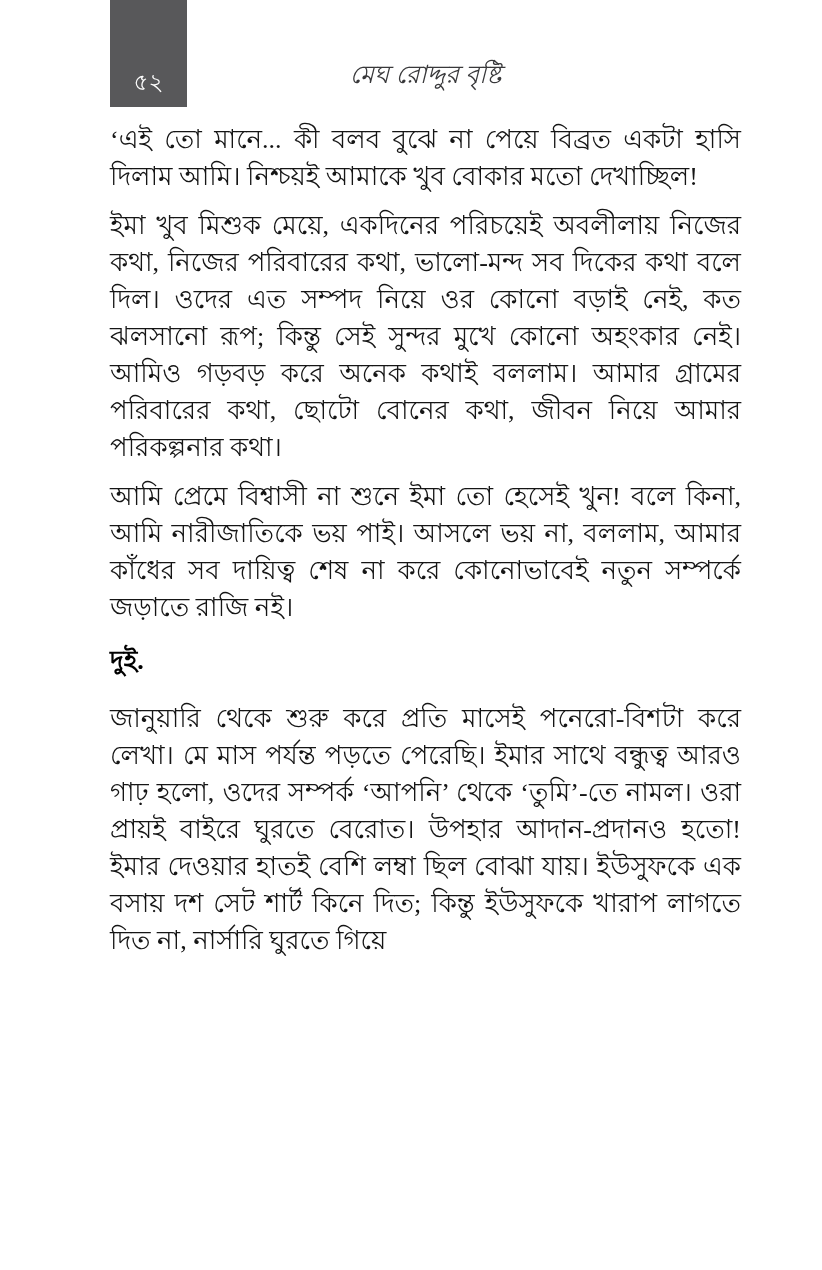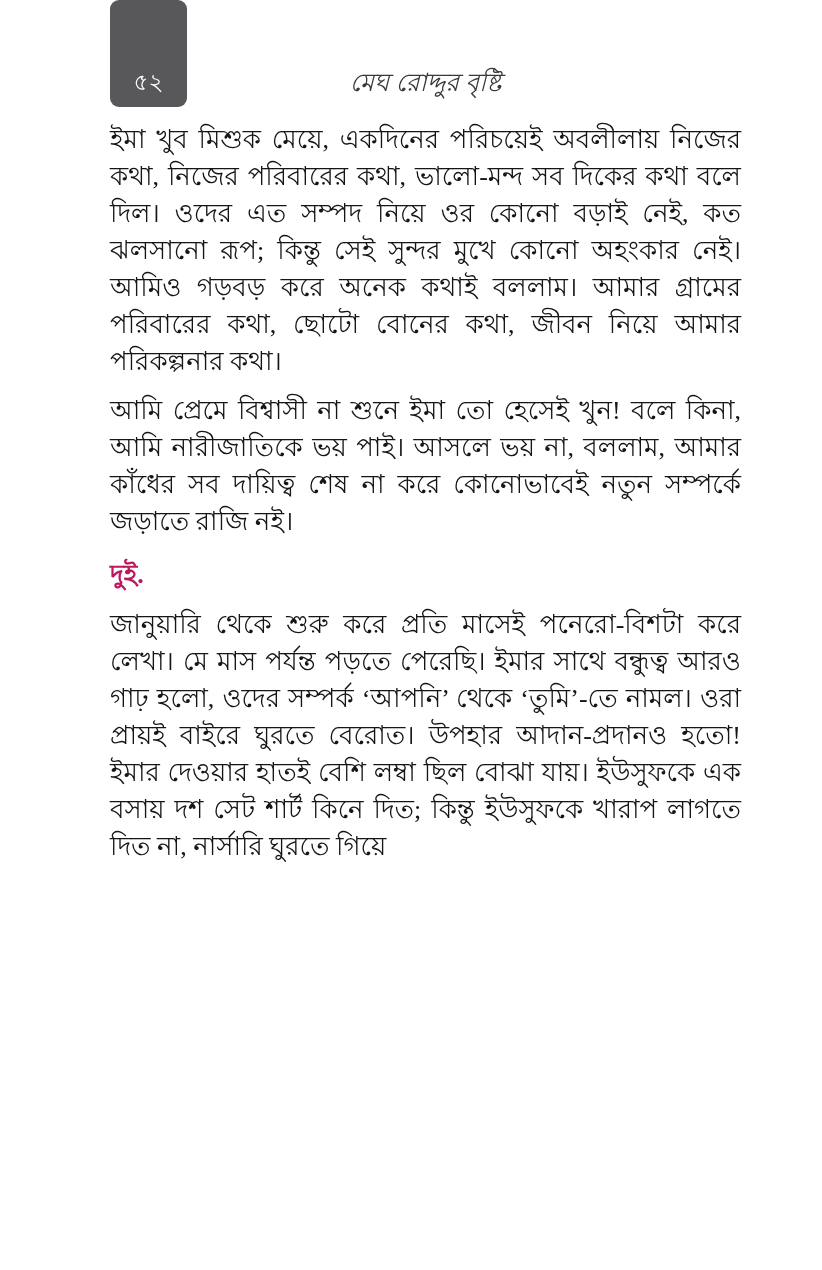--- a/index.html
+++ b/index.html
@@ -20,73 +20,72 @@
     left: 110px;
     top: 0;
     width: 77px;
     height: 107px;
     background: #58585a;
     display: flex;
     align-items: flex-end;
     justify-content: center;
     box-sizing: border-box;
     padding-bottom: 13px;
-    border-radius: 9px;
   }
   .page-number {
     color: #ffffff;
     font-size: 23px;
     line-height: 1;
   }
   .running-title {
     position: absolute;
     left: 110px;
     top: 60px;
     width: 631px;
     text-align: center;
     font-size: 25px;
     line-height: 1.2;
     font-style: italic;
     color: #38383a;
-    margin-top: 8px;
   }
   .page-body {
     position: absolute;
     left: 110px;
     top: 121px;
     width: 631px;
     color: #151515;
     font-size: 26px;
     line-height: 37px;
     text-align: justify;
   }
   .para {
     margin: 0 0 12px 0;
   }
   .section-heading {
-    margin: 16px 0 13px 0;
+    margin: 16px 0 21px 0;
     font-size: 26px;
     line-height: 37px;
     font-weight: bold;
-    color: #be185d;
+    color: #000000;
     text-align: left;
   }
 </style>
 </head>
 <body>
 
 <div class="page">
 
   <div class="page-number-block">
     <span class="page-number">৫২</span>
   </div>
 
   <div class="running-title">মেঘ রোদ্দুর বৃষ্টি</div>
 
   <div class="page-body">
+    <p class="para">‘এই তো মানে... কী বলব বুঝে না পেয়ে বিব্রত একটা হাসি দিলাম আমি। নিশ্চয়ই আমাকে খুব বোকার মতো দেখাচ্ছিল!</p>
     <p class="para">ইমা খুব মিশুক মেয়ে, একদিনের পরিচয়েই অবলীলায় নিজের কথা, নিজের পরিবারের কথা, ভালো-মন্দ সব দিকের কথা বলে দিল। ওদের এত সম্পদ নিয়ে ওর কোনো বড়াই নেই, কত ঝলসানো রূপ; কিন্তু সেই সুন্দর মুখে কোনো অহংকার নেই। আমিও গড়বড় করে অনেক কথাই বললাম। আমার গ্রামের পরিবারের কথা, ছোটো বোনের কথা, জীবন নিয়ে আমার পরিকল্পনার কথা।</p>
     <p class="para">আমি প্রেমে বিশ্বাসী না শুনে ইমা তো হেসেই খুন! বলে কিনা, আমি নারীজাতিকে ভয় পাই। আসলে ভয় না, বললাম, আমার কাঁধের সব দায়িত্ব শেষ না করে কোনোভাবেই নতুন সম্পর্কে জড়াতে রাজি নই।</p>
 
     <h2 class="section-heading">দুই.</h2>
 
     <p class="para">জানুয়ারি থেকে শুরু করে প্রতি মাসেই পনেরো-বিশটা করে লেখা। মে মাস পর্যন্ত পড়তে পেরেছি। ইমার সাথে বন্ধুত্ব আরও গাঢ় হলো, ওদের সম্পর্ক ‘আপনি’ থেকে ‘তুমি’-তে নামল। ওরা প্রায়ই বাইরে ঘুরতে বেরোত। উপহার আদান-প্রদানও হতো! ইমার দেওয়ার হাতই বেশি লম্বা ছিল বোঝা যায়। ইউসুফকে এক বসায় দশ সেট শার্ট কিনে দিত; কিন্তু ইউসুফকে খারাপ লাগতে দিত না, নার্সারি ঘুরতে গিয়ে</p>
   </div>
 
 </div>
 

